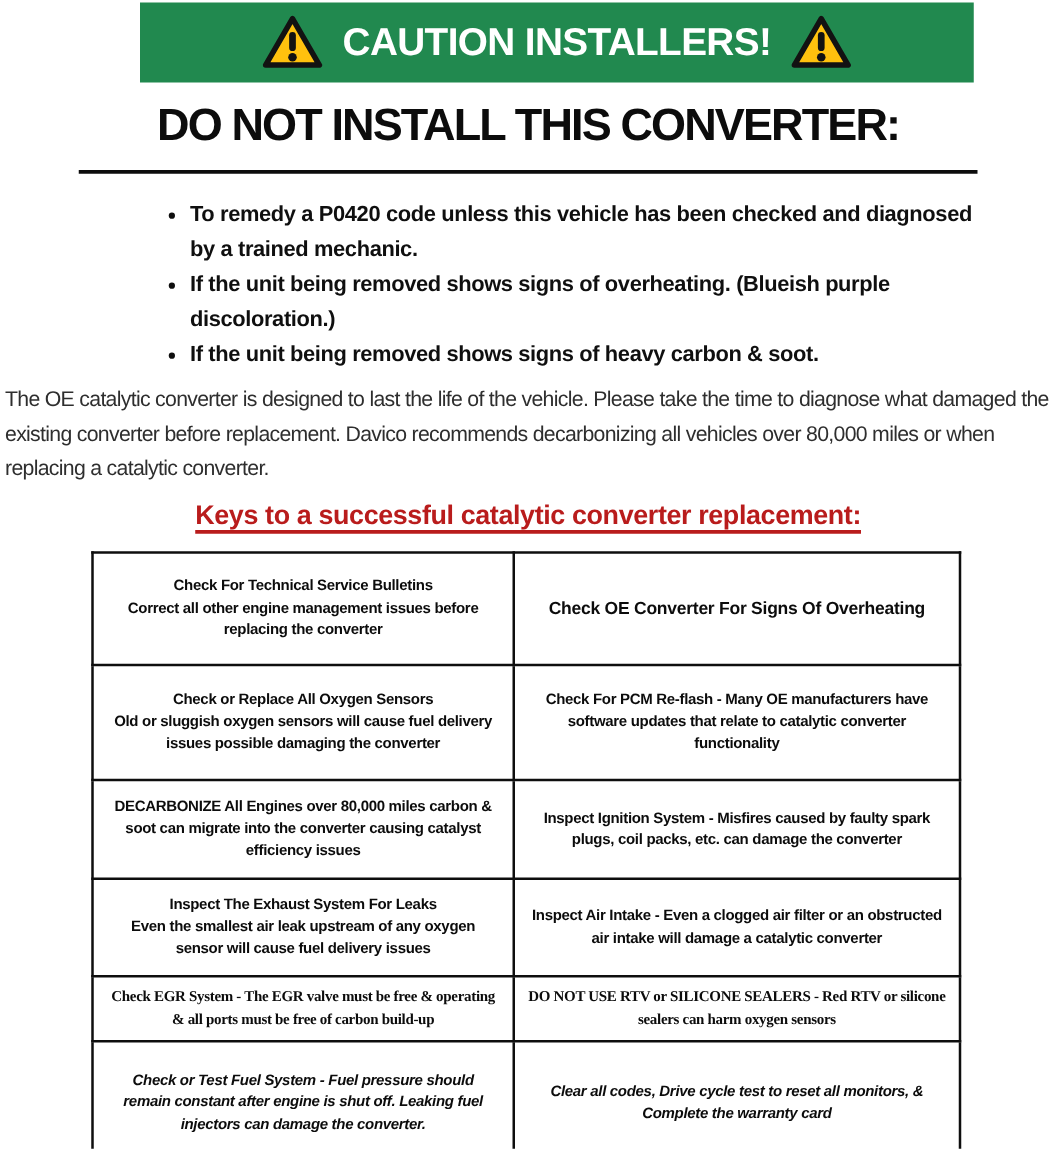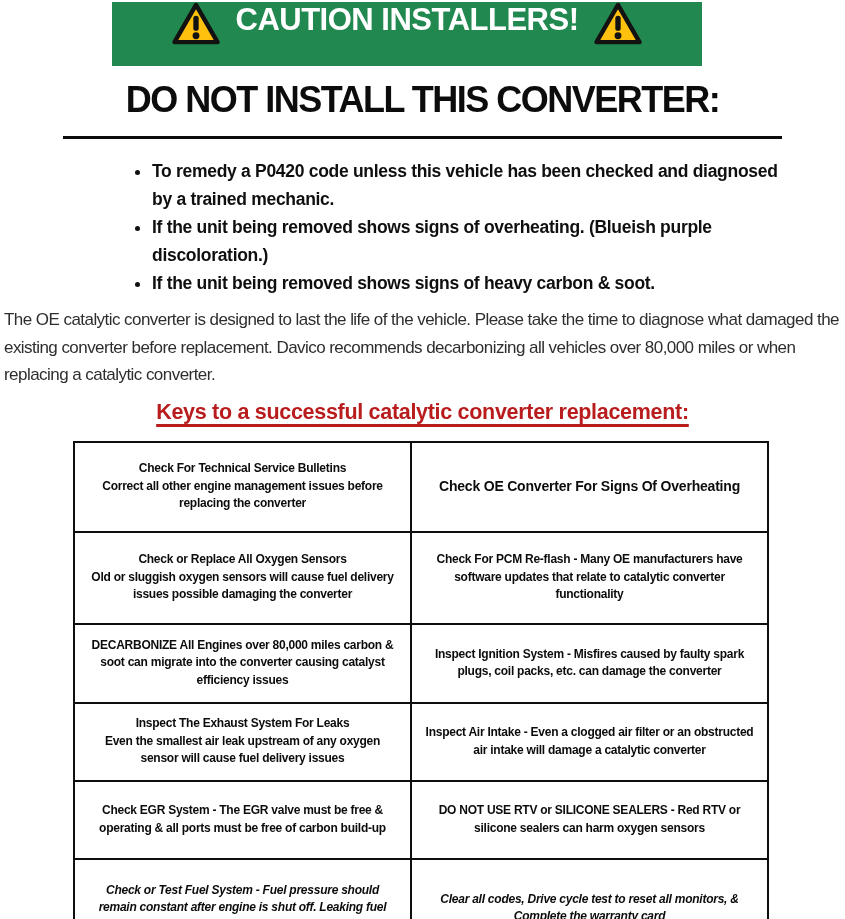--- a/index.html
+++ b/index.html
@@ -11,24 +11,25 @@
     width: 845px;
     height: 919px;
     overflow: hidden;
     font-family: "Liberation Sans", sans-serif;
     color: #0c0c0c;
   }
 
   
   .banner {
     margin: 2px 0 0 112px;
-    width: 590px;
+    width: 667px;
     height: 64px;
     background: #21894f;
     display: flex;
+    align-items: center;
     justify-content: center;
     gap: 15px;
   }
   .banner-label {
     font-size: 31px;
     font-weight: bold;
     color: #ffffff;
     letter-spacing: -0.5px;
     white-space: nowrap;
   }
@@ -107,21 +108,21 @@
     color: #0c0c0c;
   }
   .col-left  { width: 337px; }
   .col-right { width: 357px; }
   td.left-cell  { padding: 4px 11px; }
   td.right-cell { padding: 4px 7px; }
   tr.r1 { height: 90px; border-radius: 26px; }
   tr.r2 { height: 92px; }
   tr.r3 { height: 79px; }
   tr.r4 { height: 78px; }
-  tr.r5 { height: 78px; }
+  tr.r5 { height: 52px; font-family: Liberation Serif, serif; }
   tr.r6 { height: 99px; font-style: italic; }
   .cell-block { margin: 0; }
   .cell-block.lg { font-size: 14px; letter-spacing: -0.2px; }
 </style>
 </head>
 <body>
 
 <div class="banner">
   <span class="warning-triangle">
     <svg viewBox="0 0 100 90" aria-hidden="true">

